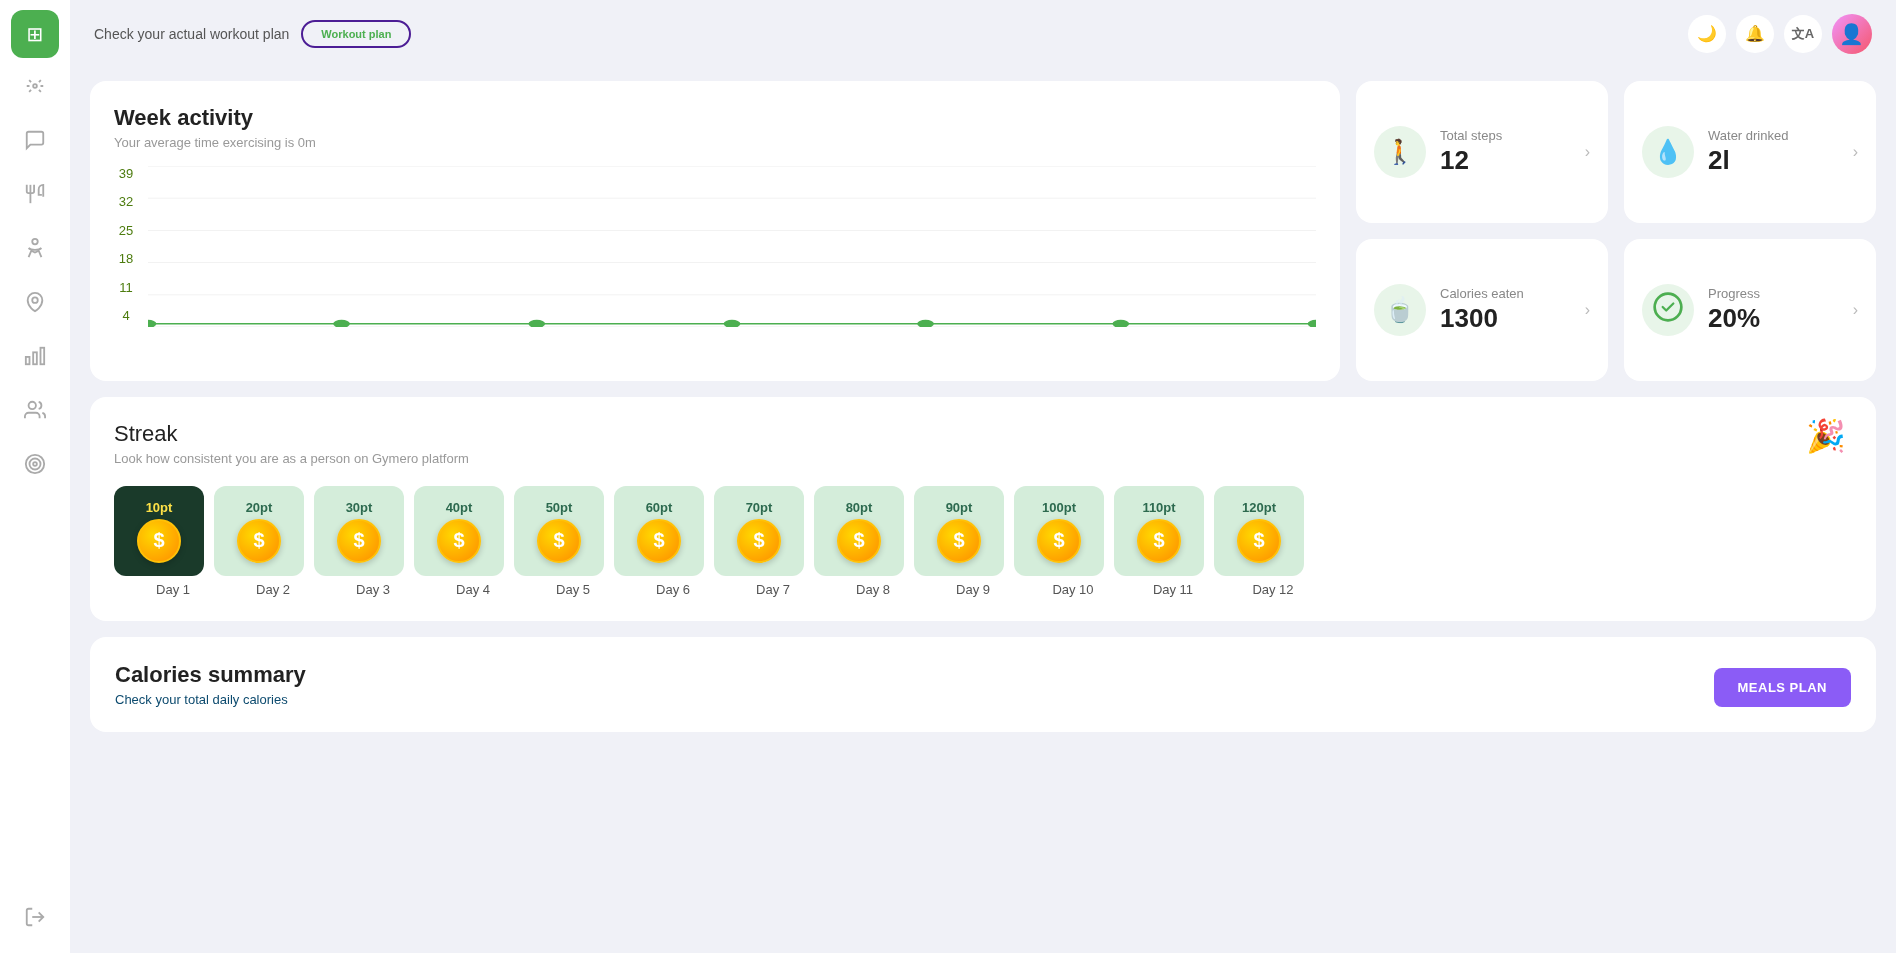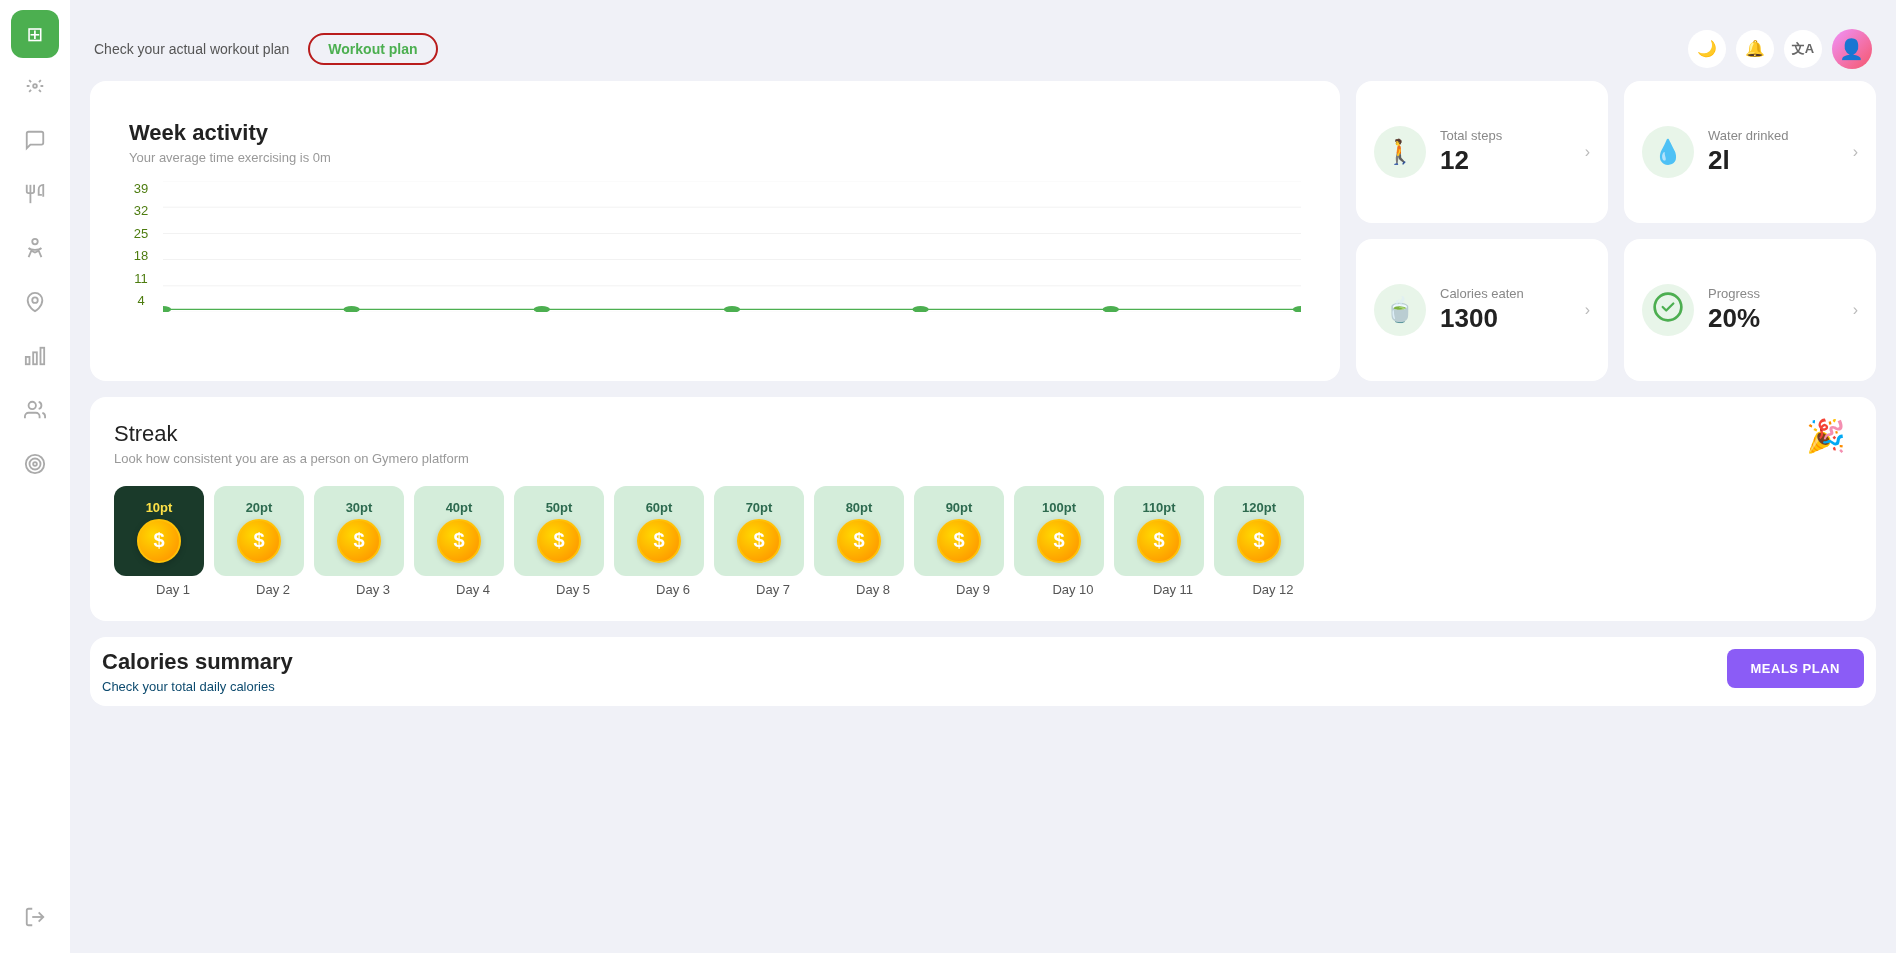--- a/index.html
+++ b/index.html
@@ -38,42 +38,42 @@
       background: #4caf50;
       color: #fff;
     }
     .sidebar-bottom {
       margin-top: auto;
     }
 
     
     .topbar {
       position: fixed;
-      top: 16px;
+      top: 1px;
       left: 70px;
       right: 0;
       height: 65px;
       background: #f0f1f7;
       display: flex;
       align-items: center;
       padding: 0 24px;
-      gap: 19px;
+      gap: 12px;
       z-index: 5;
     }
     .topbar-text {
       color: #555;
       font-size: 14px;
     }
     .workout-plan-btn {
-      border: 2px solid #b91c1c;
+      border: 2px solid #4c1d95;
       color: #4caf50;
       background: transparent;
       border-radius: 20px;
       padding: 6px 18px;
-      font-size: 14px;
+      font-size: 11px;
       font-weight: 600;
       cursor: pointer;
     }
     .topbar-right {
       margin-left: auto;
       display: flex;
       align-items: center;
       gap: 10px;
     }
     .topbar-icon-btn {
@@ -118,21 +118,21 @@
       display: flex;
       gap: 16px;
       height: 300px;
     }
 
     
     .week-activity-card {
       flex: 1;
       background: #fff;
       border-radius: 16px;
-      padding: 39px;
+      padding: 24px;
       display: flex;
       flex-direction: column;
     }
     .card-title {
       font-size: 22px;
       font-weight: 700;
       color: #222;
     }
     .card-subtitle {
       font-size: 13px;
@@ -303,23 +303,23 @@
       color: #fff;
       font-weight: 900;
       box-shadow: 0 2px 6px rgba(0,0,0,0.2);
       border: 2px solid #ffc107;
     }
 
     
     .calories-card {
       background: #fff;
       border-radius: 16px;
-      padding: 12px;
-      display: flex;
-      align-items: flex-start;
+      padding: 25px;
+      display: flex;
+      align-items: flex-end;
       justify-content: space-between;
     }
     .calories-left { }
     .calories-title {
       font-size: 22px;
       font-weight: 700;
       color: #222;
     }
     .calories-subtitle {
       font-size: 13px;

